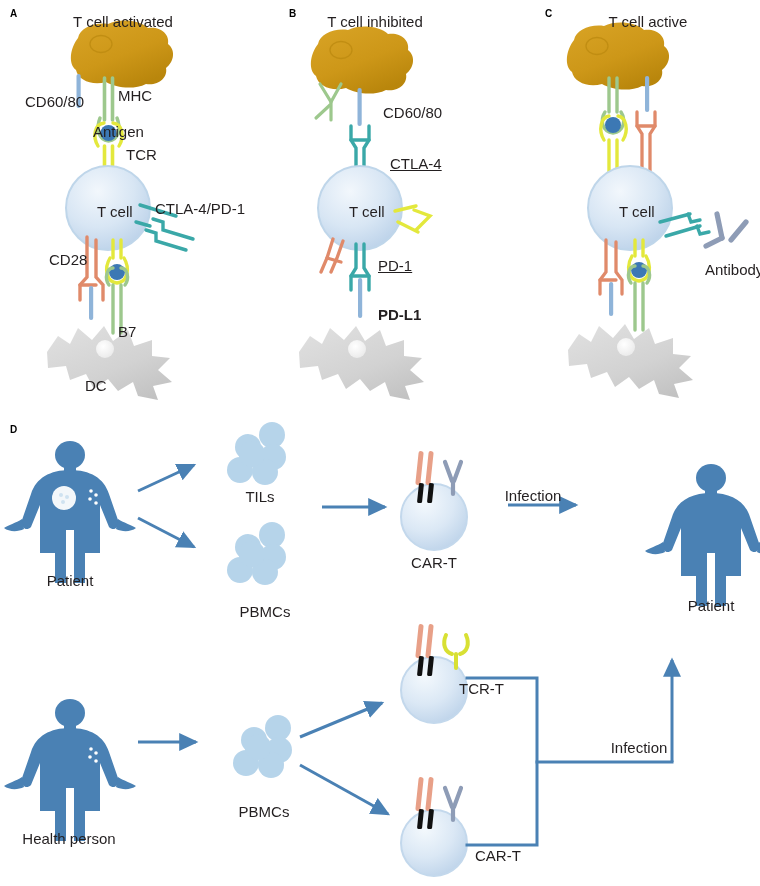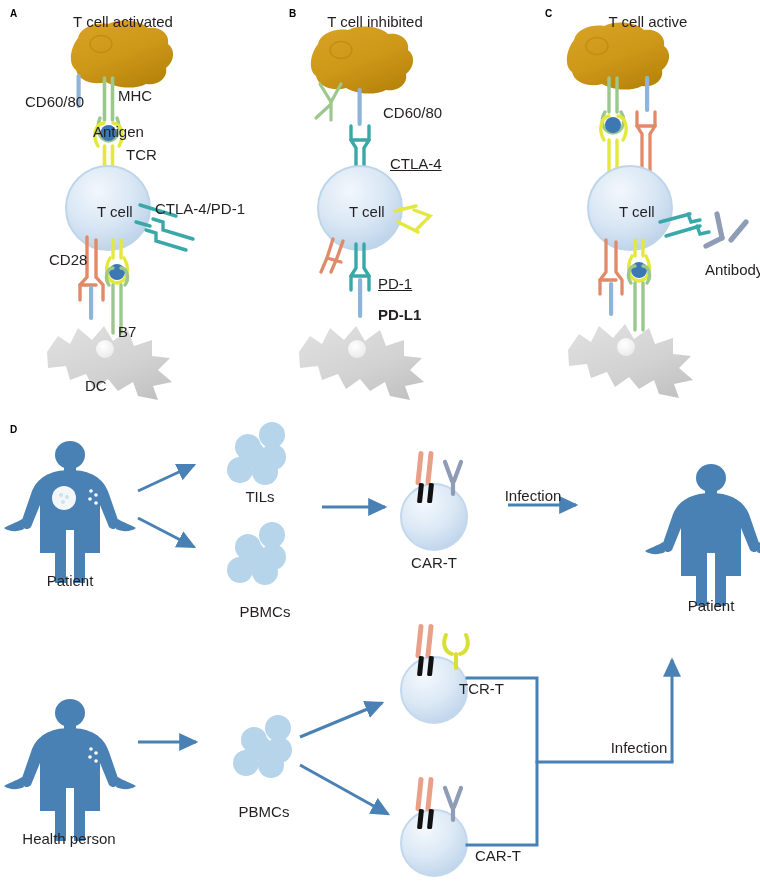--- a/index.html
+++ b/index.html
@@ -374,21 +374,21 @@
   <div class="lbl" style="left:126px; top:147px;">TCR</div>
   <div class="lbl" style="left:97px;  top:204px;">T cell</div>
   <div class="lbl" style="left:155px; top:201px;">CTLA-4/PD-1</div>
   <div class="lbl" style="left:49px;  top:252px;">CD28</div>
   <div class="lbl" style="left:84px;  top:324px;padding-left:34px;">B7</div>
   <div class="lbl" style="left:85px;  top:378px;">DC</div>
 
   <div class="lbl" style="left:383px; top:105px;">CD60/80</div>
   <div class="lbl" style="left:390px; top:156px;text-decoration:underline;">CTLA-4</div>
   <div class="lbl" style="left:349px; top:204px;">T cell</div>
-  <div class="lbl" style="left:378px; top:276px;text-decoration:underline;">PD-1</div>
+  <div class="lbl" style="left:378px; top:258px;text-decoration:underline;">PD-1</div>
   <div class="lbl" style="left:378px; top:307px;font-weight:bold;">PD-L1</div>
 
   <div class="lbl" style="left:619px; top:204px;">T cell</div>
   <div class="lbl" style="left:705px; top:262px;">Antibody</div>
 
   <div class="lbl c" style="left:70px;  top:573px;">Patient</div>
   <div class="lbl c" style="left:260px; top:489px;">TILs</div>
   <div class="lbl c" style="left:265px; top:604px;">PBMCs</div>
   <div class="lbl c" style="left:434px; top:555px;">CAR-T</div>
   <div class="lbl c" style="left:533px; top:488px;">Infection</div>

